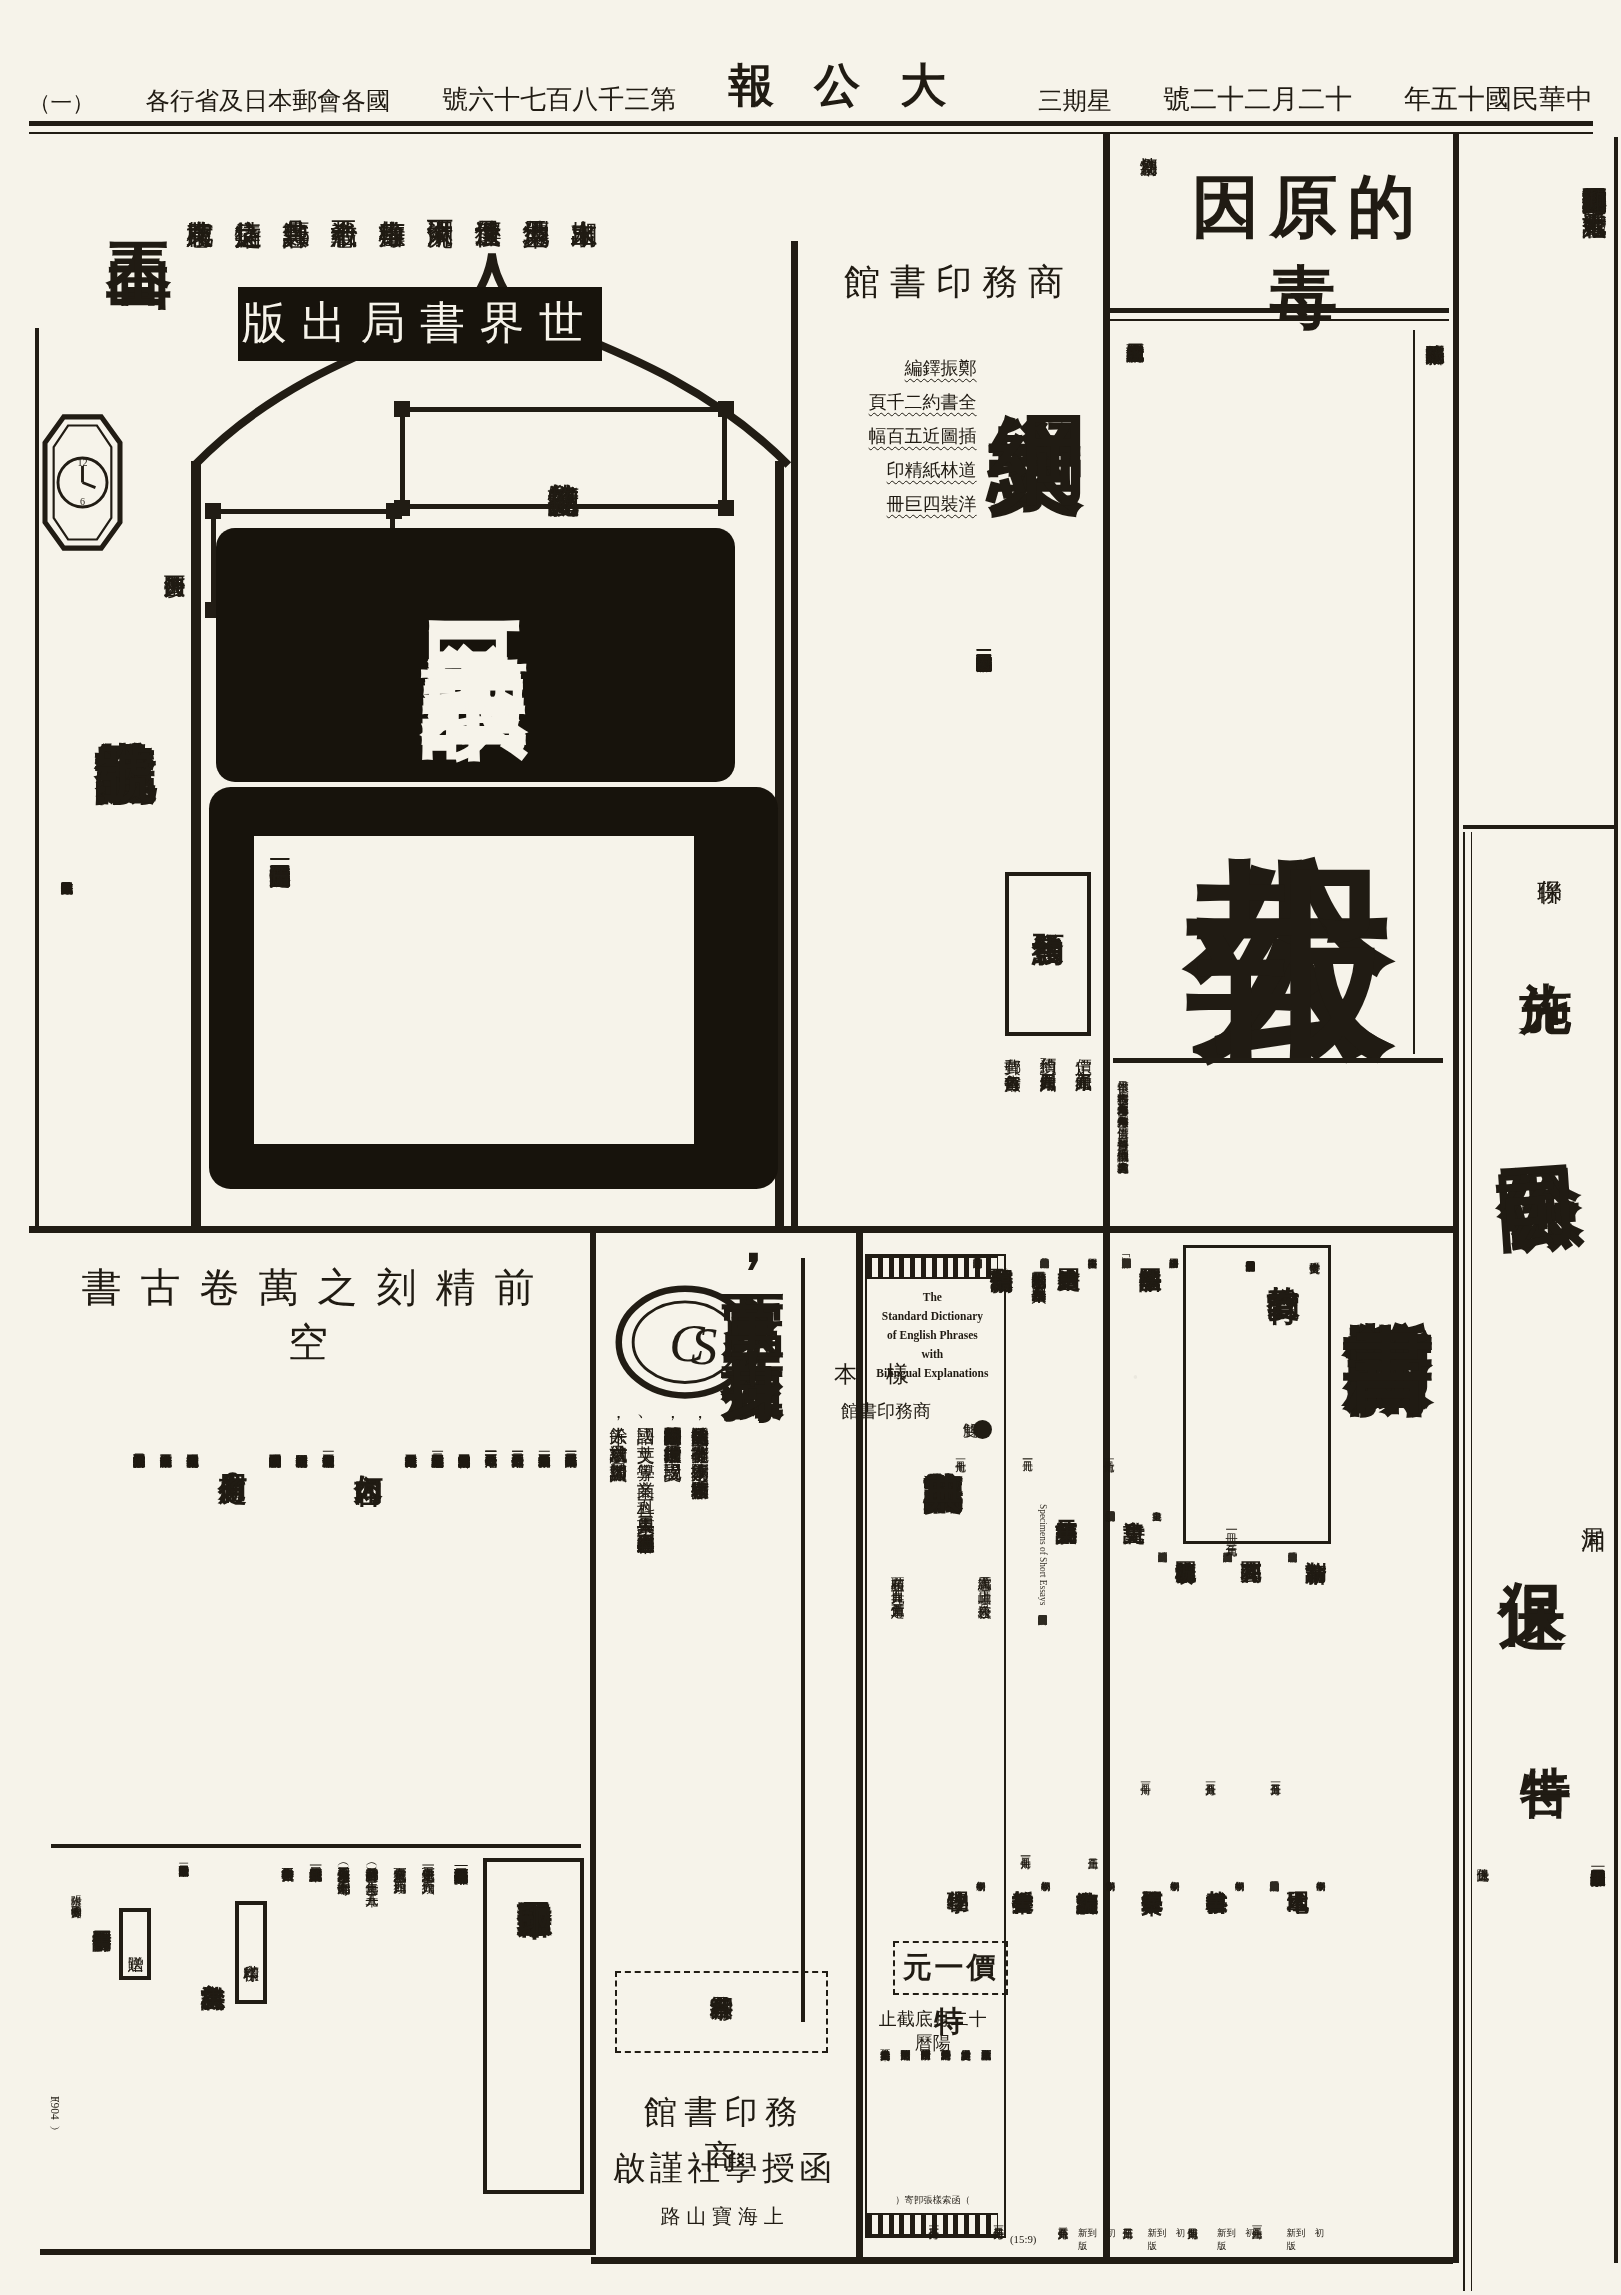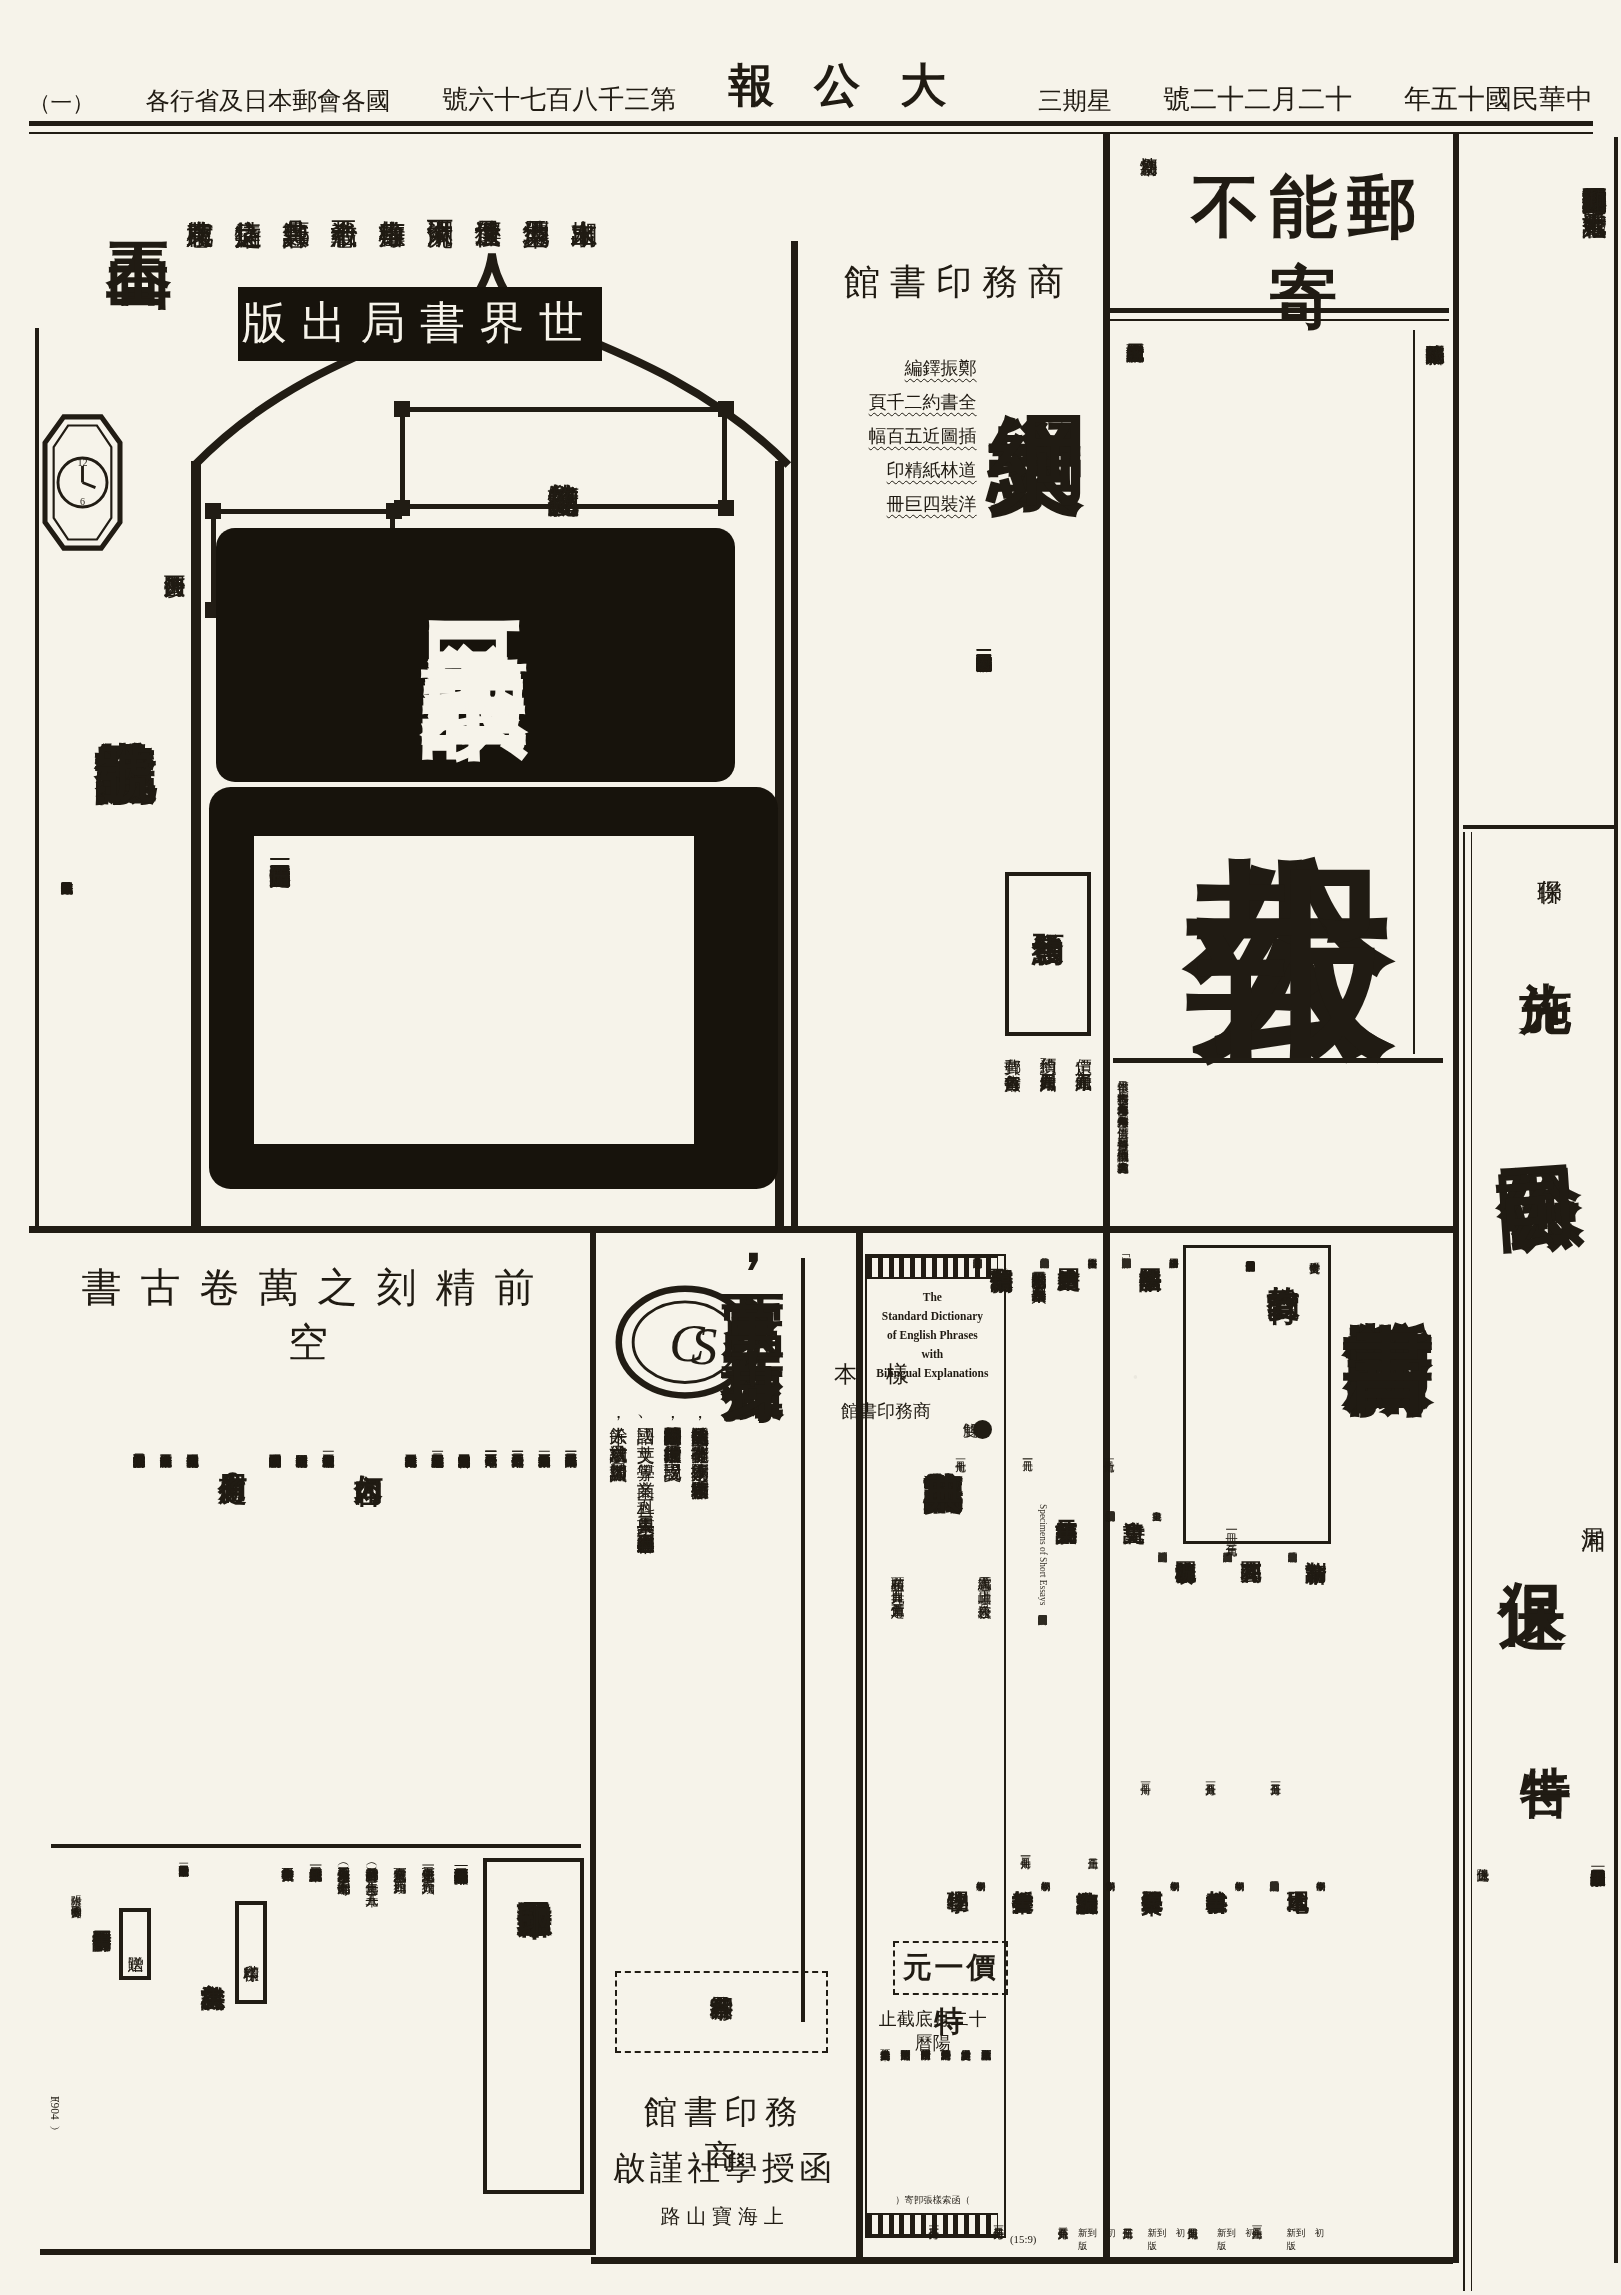--- a/index.html
+++ b/index.html
@@ -137,21 +137,21 @@
     <div class="abs v" style="left:166px;top:1023px;width:86px;height:180px;font-size:15px;line-height:26px;">預約期限十五年陽曆十二月底截止　十五年十二月及十六年二月四月三次出書</div>
     <div class="abs ctr" style="left:14px;top:1121px;width:144px;">
       <div style="font-size:23px;letter-spacing:29px;">本樣</div>
       <div style="font-size:18px;margin-top:8.6px;">館書印務商</div>
     </div>
     <div class="abs" style="left:173px;top:1182px;width:19px;height:19px;border-radius:50%;background:#211c14;"></div>
   </div>
 
   <div class="abs" style="left:1110px;top:137px;width:339px;height:169px;">
     <div class="abs v" style="left:5.8px;top:7.2px;width:43px;height:155px;font-size:17.3px;line-height:21.6px;">傳染初期性急</div>
-    <div class="abs bold" style="left:58px;top:25px;width:281px;font-size:68px;letter-spacing:10px;text-align:center;">不能郵寄</div>
+    <div class="abs bold" style="left:58px;top:25px;width:281px;font-size:68px;letter-spacing:10px;text-align:center;">因原的毒</div>
   </div>
   <div class="abs" style="left:1110px;top:308px;width:339px;height:5.8px;border-top:5.8px solid #211c14;border-bottom:2.2px solid #211c14;"></div>
 
   <div class="abs" style="left:1110px;top:323px;width:339px;height:905px;">
     <div class="abs v" style="left:303px;top:7.2px;width:32px;height:724px;font-size:19px;line-height:29px;border-left:2.2px solid #211c14;padding-left:2.9px;">中華郵政特准掛號認為新聞紙類</div>
     <div class="abs v bold ctr" style="left:61px;top:7.2px;width:238px;height:714px;font-size:210px;line-height:235px;">大公報</div>
     <div class="abs v" style="left:4.3px;top:7.2px;width:35px;height:724px;font-size:18px;line-height:29px;">總發行所設湖南省城倉後街湘清里電話七百四十九號</div>
     <div class="abs" style="left:2.9px;top:735px;width:330px;height:164px;border-top:5.8px solid #211c14;">
       <div class="v" style="height:148px;margin:8.6px 5.8px 0 0;font-size:11.5px;line-height:19px;">本報價目　零售每張銅元六枚　本埠每月五角全年五元四角　外埠每月六角全年六元四角　廣告價目　普通每行每日四角　特別地位價目面議　代派處各埠大書坊均有</div>
     </div>

